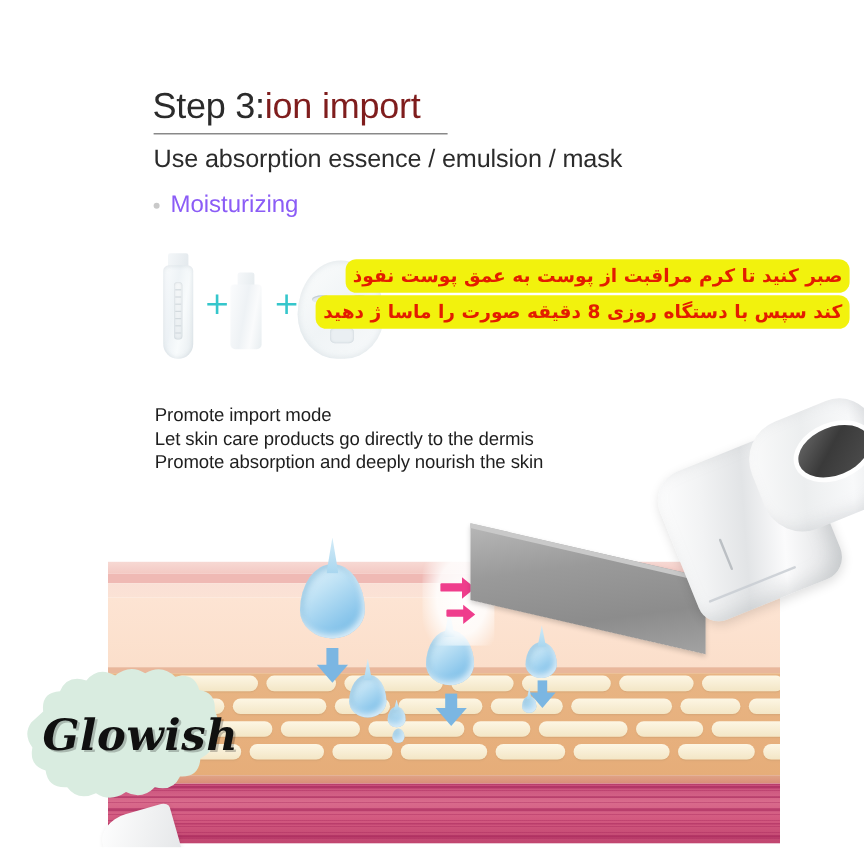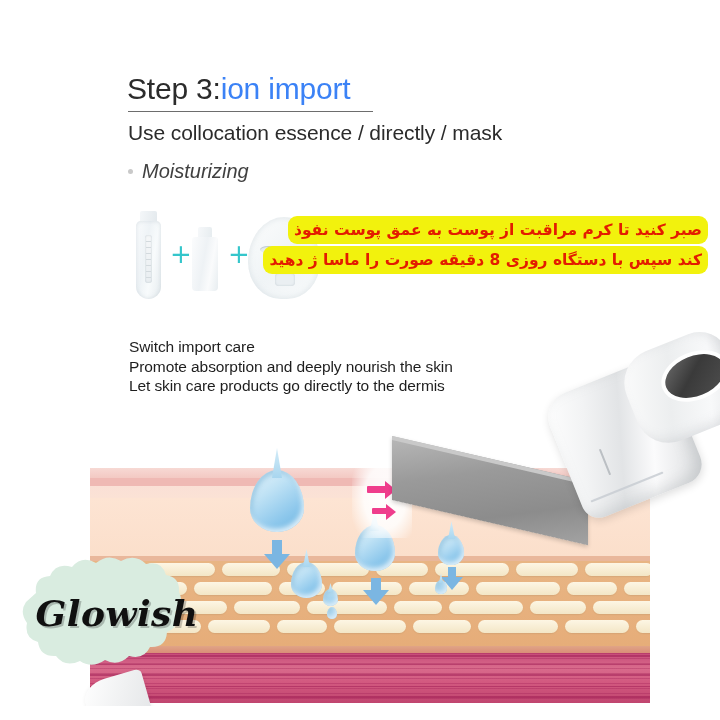--- a/index.html
+++ b/index.html
@@ -11,35 +11,35 @@
     position:relative;
   }
   #page{position:relative;width:720px;height:720px;overflow:hidden;background:#fff;}
 
   
   .heading{
     position:absolute;left:127px;top:72px;
     font-size:30px;color:#2b2b2b;white-space:nowrap;
     letter-spacing:-.2px;
   }
-  .heading .accent{color:#3b82f6;}
+  .heading .accent{color:#7f1d1d;}
   .rule{
     position:absolute;left:128px;top:111px;width:245px;height:1px;
     background:#6d6d6d;
   }
   .subhead{
     position:absolute;left:128px;top:121px;
     font-size:21px;color:#2b2b2b;white-space:nowrap;letter-spacing:-.1px;
   }
   .bulletrow{
     position:absolute;left:128px;top:160px;
     display:flex;align-items:center;gap:9px;
   }
   .bullet-dot{width:5px;height:5px;border-radius:50%;background:#c9c9c9;display:block;}
-  .bullet-label{font-size:20px;color:#404040;white-space:nowrap;font-style:italic;}
+  .bullet-label{font-size:20px;color:#8b5cf6;white-space:nowrap;}
 
   
   .prodrow{position:absolute;left:130px;top:205px;width:200px;height:100px;}
   .plus{
     position:absolute;color:#35c6cb;font-size:26px;font-weight:400;
     line-height:1;font-family:"DejaVu Sans",sans-serif;
   }
   .plus.p1{left:40px;top:36px;}
   .plus.p2{left:98px;top:36px;}
 
@@ -274,21 +274,21 @@
 </style>
 </head>
 <body>
 
 <div id="page">
 
   <div class="heading">
     <span>Step 3:</span><span class="accent">ion import</span>
   </div>
   <div class="rule"></div>
-  <div class="subhead">Use collocation essence / directly / mask</div>
+  <div class="subhead">Use absorption essence / emulsion / mask</div>
 
   <div class="bulletrow">
     <span class="bullet-dot"></span>
     <span class="bullet-label">Moisturizing</span>
   </div>
 
   <div class="prodrow">
 
     <div class="serum">
       <div class="cap"></div>
@@ -320,23 +320,23 @@
       <div class="mouth"></div>
     </div>
   </div>
 
   <div class="fa-block">
     <div><span class="fa-line">صبر کنید تا کرم مراقبت از پوست به عمق پوست نفوذ</span></div>
     <div><span class="fa-line">کند سپس با دستگاه روزی 8 دقیقه صورت  را ماسا ژ دهید</span></div>
   </div>
 
   <div class="instr">
-    <div>Switch import care</div>
+    <div>Promote import mode</div>
+    <div>Let skin care products go directly to the dermis</div>
     <div>Promote absorption and deeply nourish the skin</div>
-    <div>Let skin care products go directly to the dermis</div>
   </div>
 
   <div class="skin">
     <div class="lay l1"></div>
     <div class="lay l2"></div>
     <div class="lay l3"></div>
     <div class="lay l4"></div>
     <div class="lay l5"></div>
 
     <div class="dermis" id="dermis">

